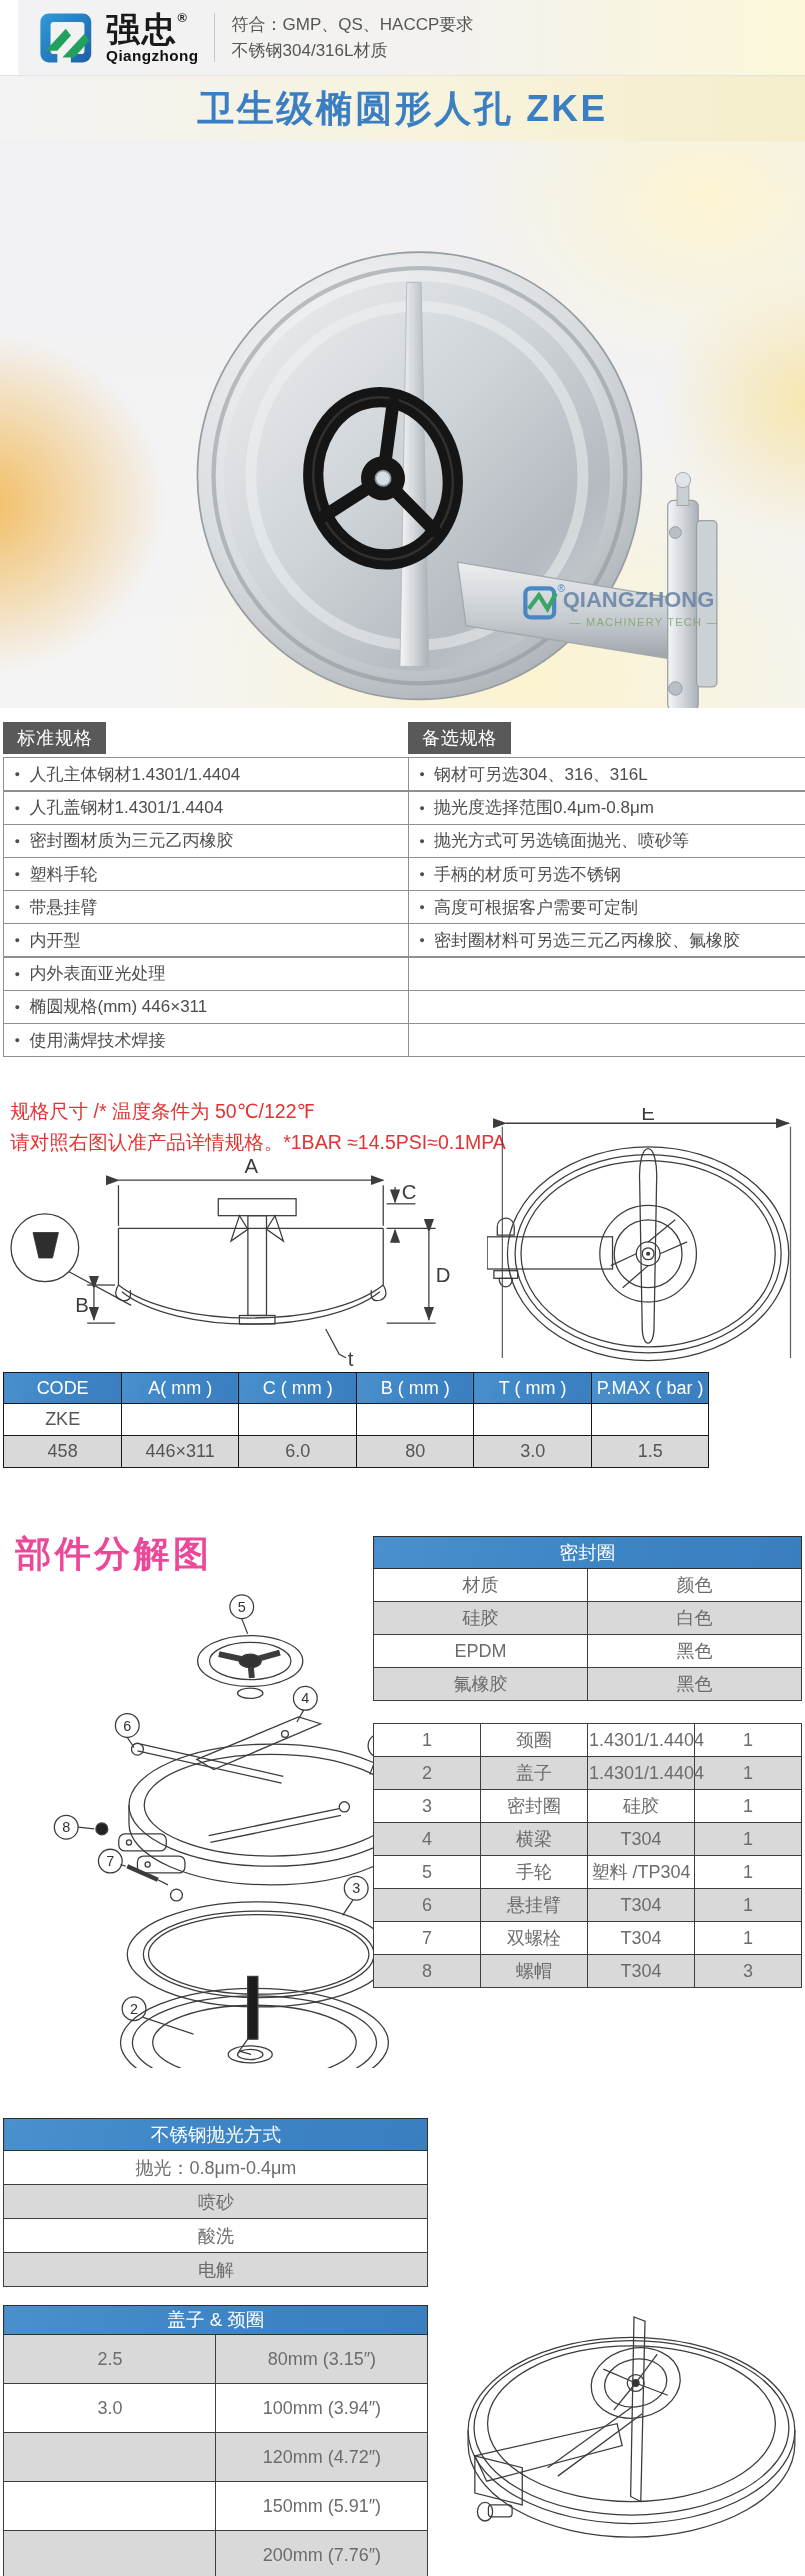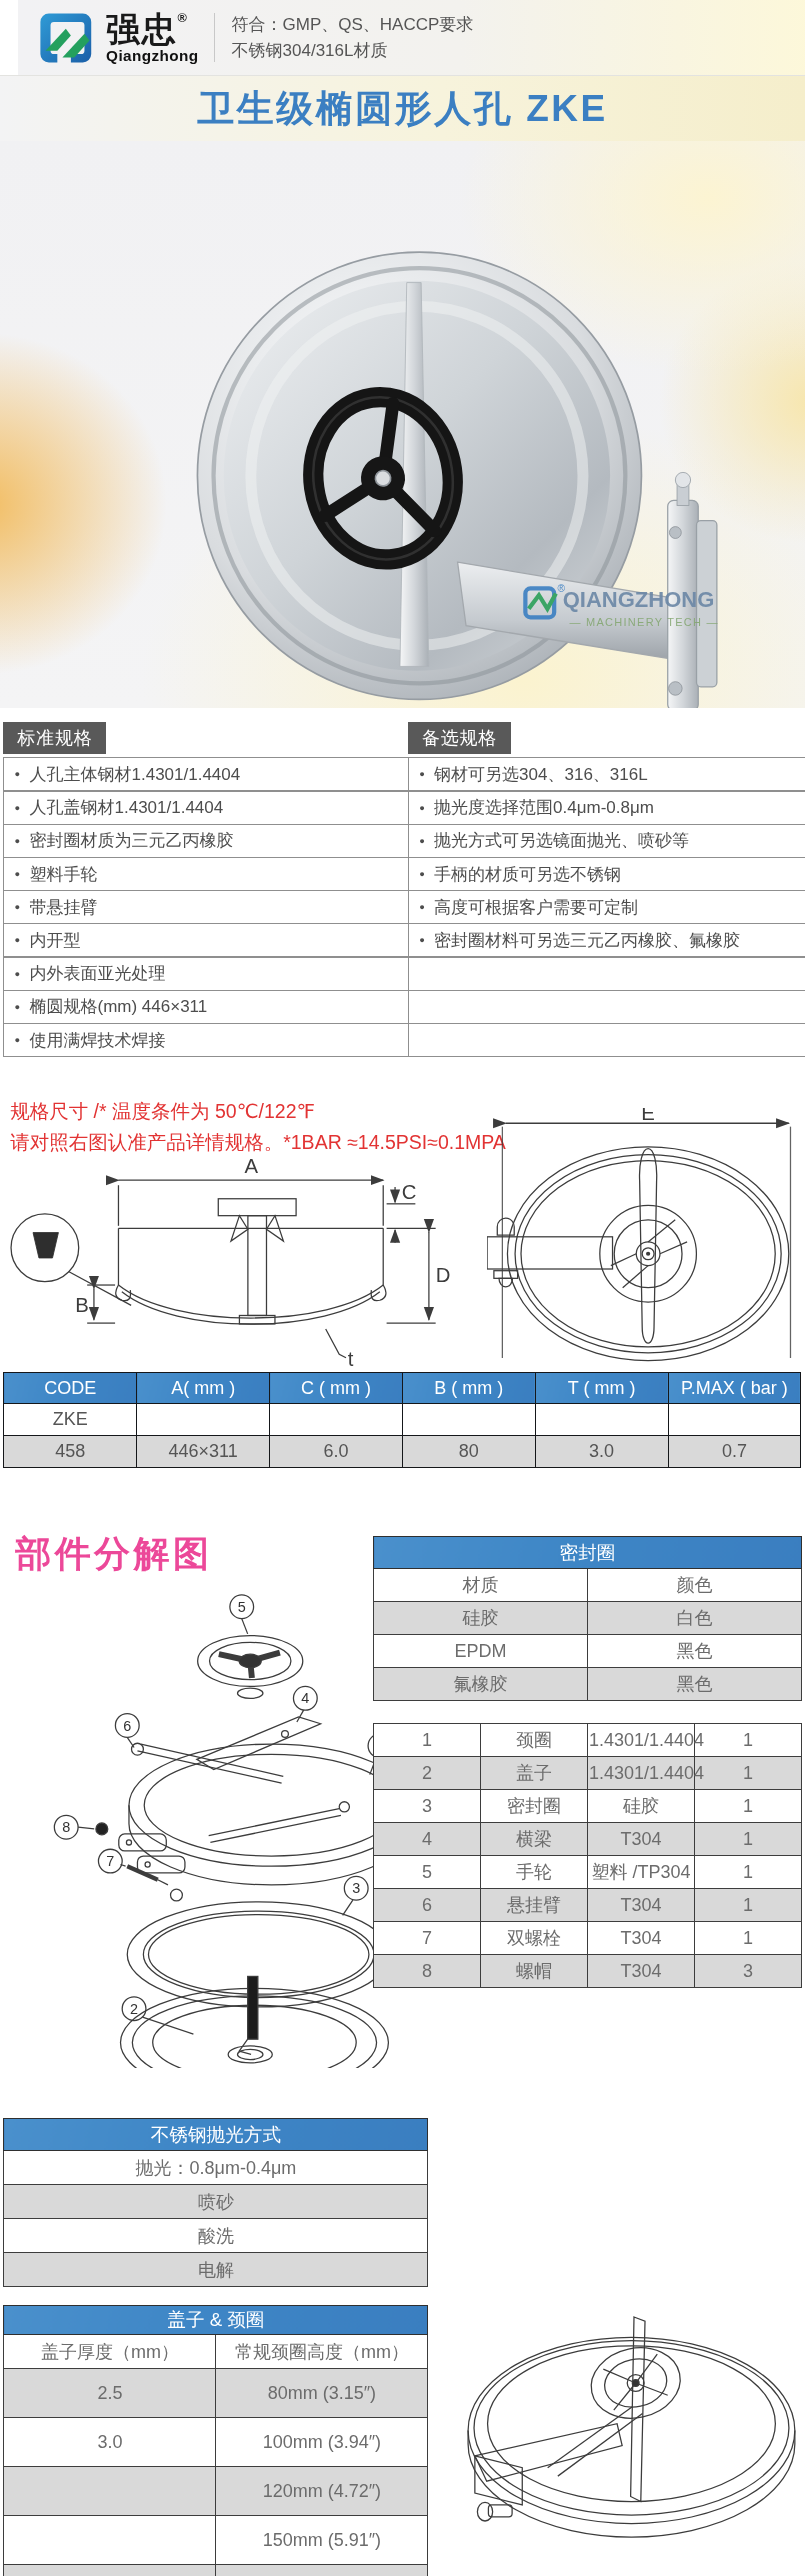--- a/index.html
+++ b/index.html
@@ -48,21 +48,21 @@
 
   
   .notes{left:10.2px;top:1096px;color:#e23333;font-size:19.5px;line-height:31px;font-weight:500;}
 
   
   .draw{stroke:#3c3c3c;fill:none;stroke-width:1.5;}
   .dim-text{font-size:24px;fill:#3c3c3c;font-family:"Liberation Sans",sans-serif;}
 
   
   table{border-collapse:collapse;}
-  .code-table{left:3.4px;top:1372px;width:798px;}
+  .code-table{left:3.4px;top:1372px;width:706px;}
   .code-table table{width:100%;table-layout:fixed;}
   .code-table th{background:linear-gradient(105deg,#4a90cc 0%,#3e86c6 45%,#3a7ec0 100%);
     color:#fff;font-size:18px;font-weight:normal;height:31px;border:0.8px solid #15171a;}
   .code-table td{height:32px;text-align:center;font-size:18px;color:#555;border:0.8px solid #15171a;}
   .code-table tr.shade td{background:#d9d9d9;}
   .code-table table{border:1.7px solid #15171a;}
 
   
   .parts-title{left:15.3px;top:1530px;font-size:36px;font-weight:bold;color:#ec4899;letter-spacing:3.4px;}
   .mini-table table{width:100%;table-layout:fixed;border:1.7px solid #2f2f2f;}
@@ -366,21 +366,21 @@
         <td></td>
         <td></td>
         <td></td>
       </tr>
       <tr class="shade">
         <td>458</td>
         <td>446×311</td>
         <td>6.0</td>
         <td>80</td>
         <td>3.0</td>
-        <td>0.7</td>
+        <td>1.5</td>
       </tr>
     </tbody>
       </table>
   </div>
 
   <div class="abs parts-title">部件分解图</div>
 
   <svg class="abs" style="left:0px;top:1583px;" width="475" height="485" viewBox="0 0 560 572">
     <g class="draw">
 
@@ -557,24 +557,20 @@
     </tbody>
       </table>
   </div>
 
   <div class="abs mini-table cover-table">
     <table>
       <tbody>
           <tr>
             <th colspan="2">盖子 &amp; 颈圈</th>
           </tr>
-      <tr>
-        <td class="subhead" style="width:50%">盖子厚度（mm）</td>
-        <td class="subhead">常规颈圈高度（mm）</td>
-      </tr>
       <tr class="shade">
             <td>2.5</td>
             <td>80mm (3.15″)</td>
           </tr>
       <tr>
             <td>3.0</td>
             <td>100mm (3.94″)</td>
           </tr>
       <tr class="shade">
             <td></td>

